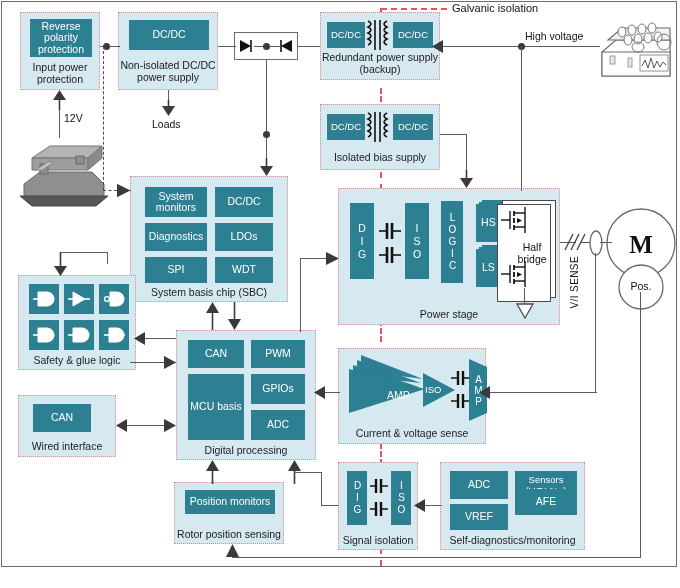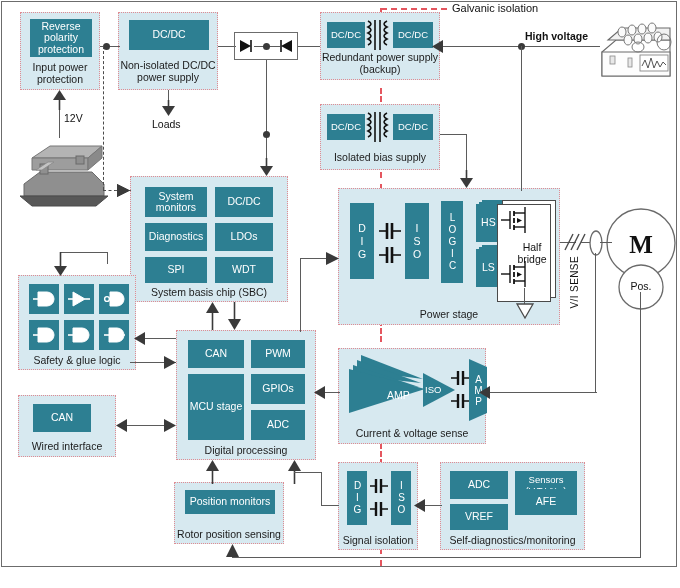--- a/index.html
+++ b/index.html
@@ -137,21 +137,21 @@
   </div>
 
   <div class="panel" style="left:18px;top:395px;width:98px;height:62px;">
     <div class="blk" style="left:14px;top:8px;width:58px;height:28px;">CAN</div>
     <div class="cap" style="bottom:4px;">Wired interface</div>
   </div>
 
   <div class="panel" style="left:176px;top:330px;width:140px;height:130px;">
     <div class="blk" style="left:11px;top:9px;width:56px;height:28px;">CAN</div>
     <div class="blk" style="left:74px;top:9px;width:54px;height:28px;">PWM</div>
-    <div class="blk" style="left:11px;top:43px;width:56px;height:66px;">MCU stage</div>
+    <div class="blk" style="left:11px;top:43px;width:56px;height:66px;">MCU basis</div>
     <div class="blk" style="left:74px;top:43px;width:54px;height:30px;">GPIOs</div>
     <div class="blk" style="left:74px;top:79px;width:54px;height:30px;">ADC</div>
     <div class="cap" style="bottom:3px;">Digital processing</div>
   </div>
 
   <div class="panel" style="left:338px;top:188px;width:222px;height:137px;">
     <div class="blk v" style="left:11px;top:14px;width:24px;height:76px;">DIG</div>
 
     <div class="cap-sym" style="left:40px;top:33px;">
       <svg width="22" height="18" viewBox="0 0 22 18">
@@ -398,21 +398,21 @@
   <div class="ln lnh" style="left:254px;top:46px;width:26px;"></div>
   <div class="dot" style="left:263px;top:43px;"></div>
   <div class="ln lnh" style="left:298px;top:46px;width:22px;"></div>
 
   <div class="ln lnh" style="left:440px;top:46px;width:160px;"></div>
   <div class="arw" style="left:432px;top:40px;">
     <svg width="12" height="13" viewBox="0 0 12 13">
         <polygon points="11,0 11,13 0,6.5" fill="#3a3a3a"></polygon>
       </svg>
   </div>
-  <div class="lbl" style="left:525px;top:30px;font-weight:bold;">High voltage</div>
+  <div class="lbl" style="left:525px;top:30px;">High voltage</div>
   <div class="dot" style="left:518px;top:43px;"></div>
   <div class="ln lnv" style="left:521px;top:46px;height:145px;"></div>
 
   <div class="ln lnv" style="left:59px;top:110px;height:28px;"></div>
   <div class="arw" style="left:53px;top:90px;">
     <svg width="13" height="20" viewBox="0 0 13 20">
         <line x1="6.5" y1="20" x2="6.5" y2="9" stroke="#3a3a3a" stroke-width="1.6"></line>
         <polygon points="0,10 13,10 6.5,0" fill="#3a3a3a"></polygon>
       </svg>
   </div>

